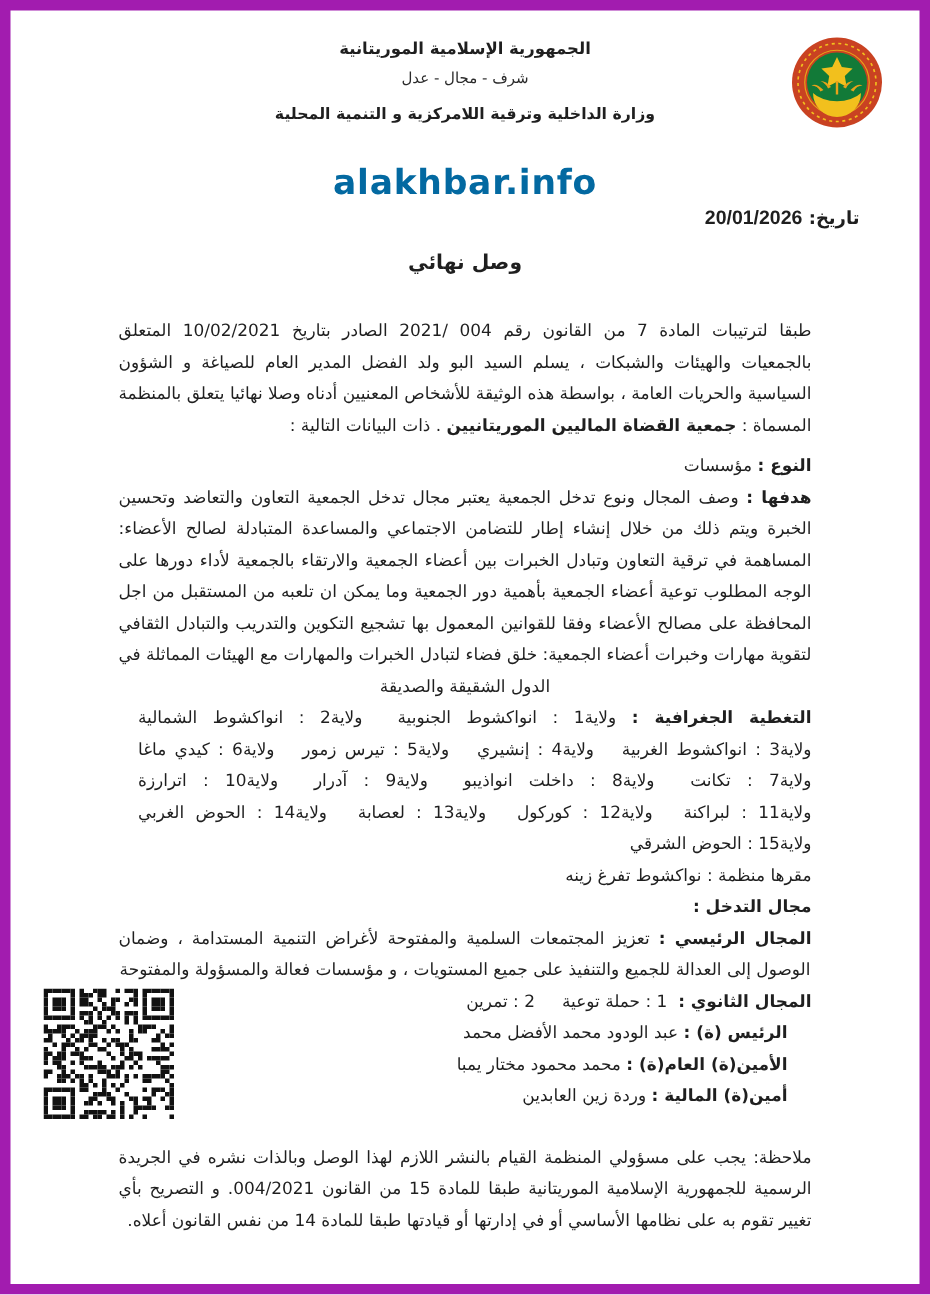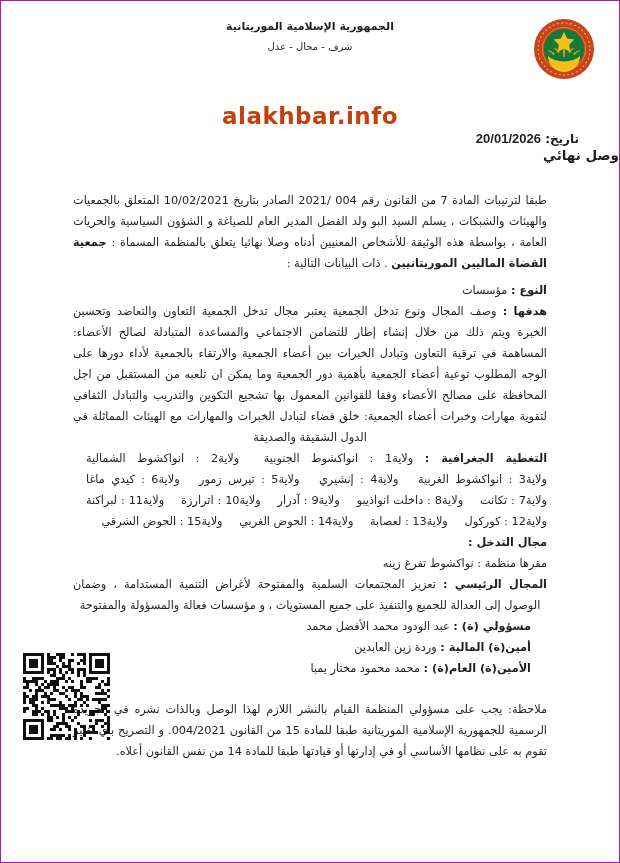--- a/index.html
+++ b/index.html
@@ -1,40 +1,40 @@
 <!DOCTYPE html>
 <html lang="ar" dir="rtl"><head>
 <meta charset="utf-8">
 <style>
   * { margin:0; padding:0; box-sizing:border-box; }
   html,body { background:#ffffff; }
   body { width:620px; height:863px; font-family:"DejaVu Sans", sans-serif; color:#1f1f1f; }
   .page {
     position:relative; width:620px; height:863px; background:#fff;
-    border:1px solid #a21caf; overflow:hidden;
+    border:7px solid #a21caf; overflow:hidden;
   }
   
   .header { position:relative; padding-top:18px; min-height:92px; }
   .header-text { width:380px; margin:0 auto; text-align:center; }
   .h-republic { font-size:11px; font-weight:bold; line-height:15px; }
   .h-motto { font-size:10px; margin-top:7px; color:#2a2a2a; }
   .h-ministry { font-size:10.5px; font-weight:bold; margin-top:12px; }
   .emblem { position:absolute; top:17px; left:auto; right:24px; width:62px; height:62px; }
   
   .watermark {
     text-align:center; margin-top:10px; font-size:23px; font-weight:bold;
     letter-spacing:0.5px; direction:ltr;
   }
   
   .meta-row { display:flex; justify-content:space-between; align-items:flex-start;
               padding:0 40px; margin-top:2px; }
   .doc-number, .doc-date { font-size:12px; font-weight:bold; white-space:nowrap; }
   .latin-val { font-family:Liberation Sans, sans-serif; font-size:13px; font-weight:bold; direction:ltr; unicode-bidi:embed; }
   
-  .doc-title { text-align:right; font-size:13.5px; font-weight:bold; margin-top:1px; }
+  .doc-title { text-align:center; font-size:13.5px; font-weight:bold; margin-top:15px; }
   
   .body { padding:0 72px; margin-top:27px; font-size:11.3px; line-height:21px; text-align:justify; }
   .body p { margin:0; }
   .lbl { font-weight:bold; }
   .intro { margin-bottom:6px !important; }
   .center-last { text-align-last:center; }
   .wilaya { margin-inline-end:13px; white-space:nowrap; }
   .wilaya:last-child { margin-inline-end:0; }
   .sec-item { margin-inline-end:18px; }
   .council-row { padding-inline-start:16px; }
@@ -45,68 +45,70 @@
 </style>
 </head>
 <body>
 
 <div class="page">
 
   <div class="header">
     <div class="header-text">
       <div class="h-republic">الجمهورية الإسلامية الموريتانية</div>
       <div class="h-motto">شرف - مجال - عدل</div>
+      <div class="h-ministry">وزارة الداخلية وترقية اللامركزية و التنمية المحلية</div>
     </div>
     <div class="emblem">
       <svg width="62" height="62" viewBox="0 0 62 62">
         <circle cx="31" cy="31" r="30" fill="#c94222"></circle>
         <circle cx="31" cy="31" r="26" fill="none" stroke="#f2c01d" stroke-width="1.1" stroke-dasharray="2 2.4"></circle>
         <circle cx="31" cy="31" r="21.5" fill="none" stroke="#e8a21a" stroke-width="0.8"></circle>
         <circle cx="31" cy="31" r="20" fill="#127a38"></circle>
         <path d="M31 14 l3.2 6.6 7.2 1 -5.2 5.1 1.2 7.2 -6.4 -3.4 -6.4 3.4 1.2 -7.2 -5.2 -5.1 7.2 -1 z" fill="#f2c01d"></path>
         <path d="M15 38 a16 16 0 0 0 32 0 a19 12 0 0 1 -32 0 z" fill="#f2c01d"></path>
         <path d="M22 36 q-5 -5 -8 -3 q4 0 6 4 z M40 36 q5 -5 8 -3 q-4 0 -6 4 z" fill="#e8a21a"></path>
         <path d="M27 34 q-3 -4 -7 -4 q4 2 5 5 z M35 34 q3 -4 7 -4 q-4 2 -5 5 z" fill="#e8a21a"></path>
         <rect x="30.2" y="30" width="1.6" height="9" fill="#e8a21a"></rect>
       </svg>
     </div>
   </div>
 
-  <div class="watermark" id="watermark" style="color: #c2410c;">alakhbar.info</div>
+  <div class="watermark" id="watermark" style="color: #0369a1;">alakhbar.info</div>
 
   <div class="meta-row">
     <div class="doc-date">
       <span>تاريخ:</span>
       <span class="latin-val">20/01/2026</span>
     </div>
   </div>
 
   <div class="doc-title">وصل نهائي</div>
 
   <div class="body">
     <p class="intro"><span>طبقا لترتيبات المادة 7 من القانون رقم 004 /2021 الصادر بتاريخ 10/02/2021 المتعلق بالجمعيات والهيئات والشبكات ، يسلم السيد البو ولد الفضل المدير العام للصياغة و الشؤون السياسية والحريات العامة ، بواسطة هذه الوثيقة للأشخاص المعنيين أدناه وصلا نهائيا يتعلق بالمنظمة المسماة : </span><b>جمعية القضاة الماليين الموريتانيين</b><span> . ذات البيانات التالية :</span></p>
 
     <p><b class="lbl">النوع :</b> <span>مؤسسات</span></p>
 
     <p class="center-last"><b class="lbl">هدفها :</b> <span>وصف المجال ونوع تدخل الجمعية يعتبر مجال تدخل الجمعية التعاون والتعاضد وتحسين الخبرة ويتم ذلك من خلال إنشاء إطار للتضامن الاجتماعي والمساعدة المتبادلة لصالح الأعضاء: المساهمة في ترقية التعاون وتبادل الخبرات بين أعضاء الجمعية والارتقاء بالجمعية لأداء دورها على الوجه المطلوب توعية أعضاء الجمعية بأهمية دور الجمعية وما يمكن ان تلعبه من المستقبل من اجل المحافظة على مصالح الأعضاء وفقا للقوانين المعمول بها تشجيع التكوين والتدريب والتبادل الثقافي لتقوية مهارات وخبرات أعضاء الجمعية: خلق فضاء لتبادل الخبرات والمهارات مع الهيئات المماثلة في الدول الشقيقة والصديقة</span></p>
 
     <p><b class="lbl">التغطية الجغرافية :</b> <span id="wilaya-list"><span class="wilaya">ولاية1 : انواكشوط الجنوبية</span> <span class="wilaya">ولاية2 : انواكشوط الشمالية</span> <span class="wilaya">ولاية3 : انواكشوط الغربية</span> <span class="wilaya">ولاية4 : إنشيري</span> <span class="wilaya">ولاية5 : تيرس زمور</span> <span class="wilaya">ولاية6 : كيدي ماغا</span> <span class="wilaya">ولاية7 : تكانت</span> <span class="wilaya">ولاية8 : داخلت انواذيبو</span> <span class="wilaya">ولاية9 : آدرار</span> <span class="wilaya">ولاية10 : اترارزة</span> <span class="wilaya">ولاية11 : لبراكنة</span> <span class="wilaya">ولاية12 : كوركول</span> <span class="wilaya">ولاية13 : لعصابة</span> <span class="wilaya">ولاية14 : الحوض الغربي</span> <span class="wilaya">ولاية15 : الحوض الشرقي</span> </span></p>
 
+    <p><span>مقرها منظمة :</span> <span>نواكشوط تفرغ زينه</span></p>
+
     <p><b class="lbl">مجال التدخل :</b></p>
 
-    <p><span>مقرها منظمة :</span> <span>نواكشوط تفرغ زينه</span></p>
-
     <p class="center-last"><b class="lbl">المجال الرئيسي :</b> <span>تعزيز المجتمعات السلمية والمفتوحة لأغراض التنمية المستدامة ، وضمان الوصول إلى العدالة للجميع والتنفيذ على جميع المستويات ، و مؤسسات فعالة والمسؤولة والمفتوحة</span></p>
 
+    <p><b class="lbl">المجال الثانوي :</b>&nbsp;&nbsp;<span id="secondary-list"><span class="sec-item">1 : حملة توعية</span><span class="sec-item">2 : تمرين</span></span></p>
 
 
     <div id="council-list">
-        <p class="council-row"><b class="lbl">مسؤولي (ة) :</b><span> عبد الودود محمد الأفضل محمد</span></p>
+        <p class="council-row"><b class="lbl">الرئيس (ة) :</b><span> عبد الودود محمد الأفضل محمد</span></p>
+        <p class="council-row"><b class="lbl">الأمين(ة) العام(ة) :</b><span> محمد محمود مختار يمبا</span></p>
         <p class="council-row"><b class="lbl">أمين(ة) المالية :</b><span> وردة زين العابدين</span></p>
-        <p class="council-row"><b class="lbl">الأمين(ة) العام(ة) :</b><span> محمد محمود مختار يمبا</span></p>
       </div>
 
     <p class="note">ملاحظة: يجب على مسؤولي المنظمة القيام بالنشر اللازم لهذا الوصل وبالذات نشره في الجريدة الرسمية للجمهورية الإسلامية الموريتانية طبقا للمادة 15 من القانون 004/2021. و التصريح بأي تغيير تقوم به على نظامها الأساسي أو في إدارتها أو قيادتها طبقا للمادة 14 من نفس القانون أعلاه.</p>
   </div>
 
   <div class="qr-wrap" id="qr">
       <svg width="87" height="87">
         <rect x="0" y="0" width="3" height="3" fill="#111"></rect>
         <rect x="3" y="0" width="3" height="3" fill="#111"></rect>
         <rect x="6" y="0" width="3" height="3" fill="#111"></rect>

